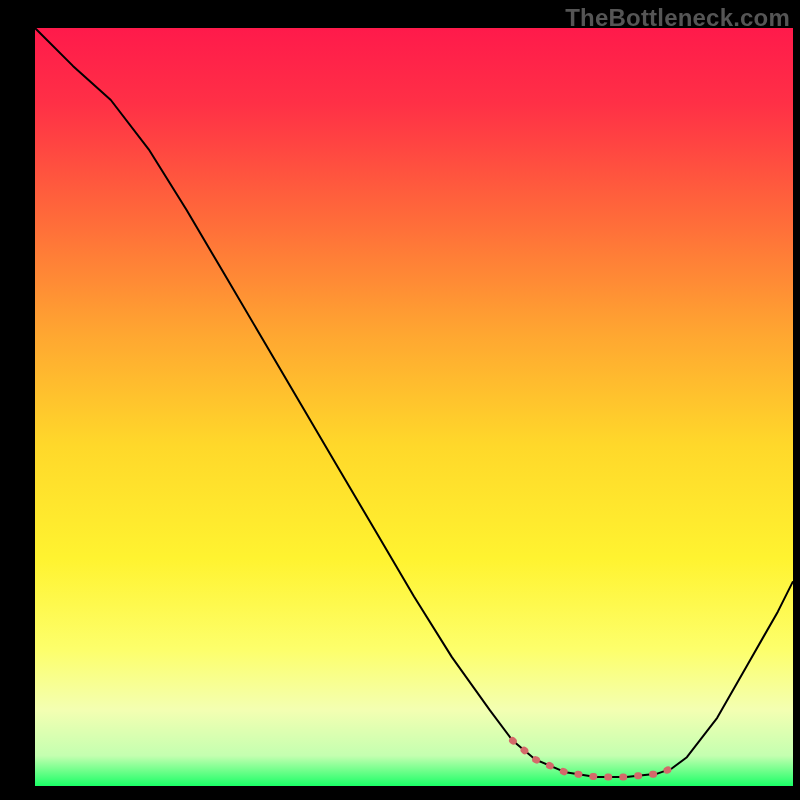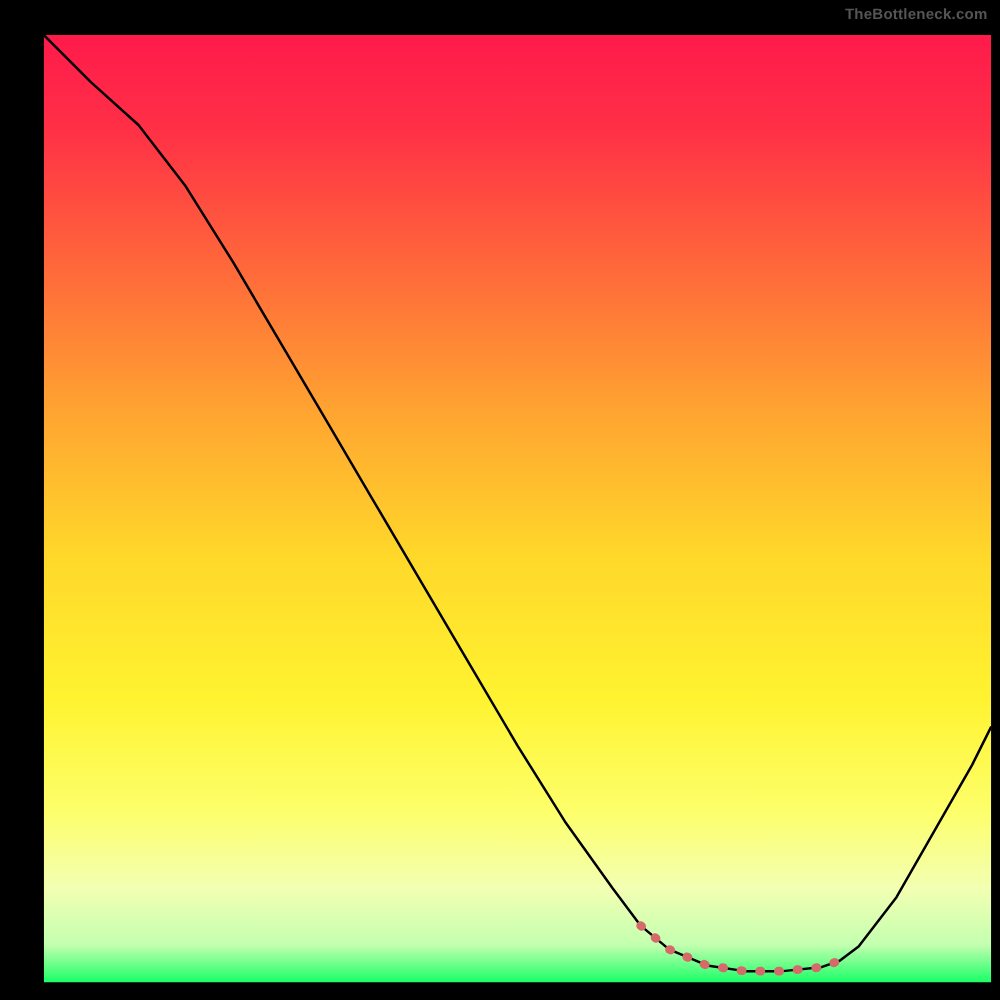--- a/index.html
+++ b/index.html
@@ -15,21 +15,21 @@
     position: relative;
     width: 800px;
     height: 800px;
     background: #000;
   }
   .watermark {
     position: absolute;
     top: 4px;
     right: 10px;
     color: #555;
-    font-size: 12px;
+    font-size: 24px;
     font-weight: 600;
     letter-spacing: 0.2px;
     z-index: 5;
   }
   .plot {
     position: absolute;
     left: 35px;
     top: 28px;
     width: 758px;
     height: 758px;

